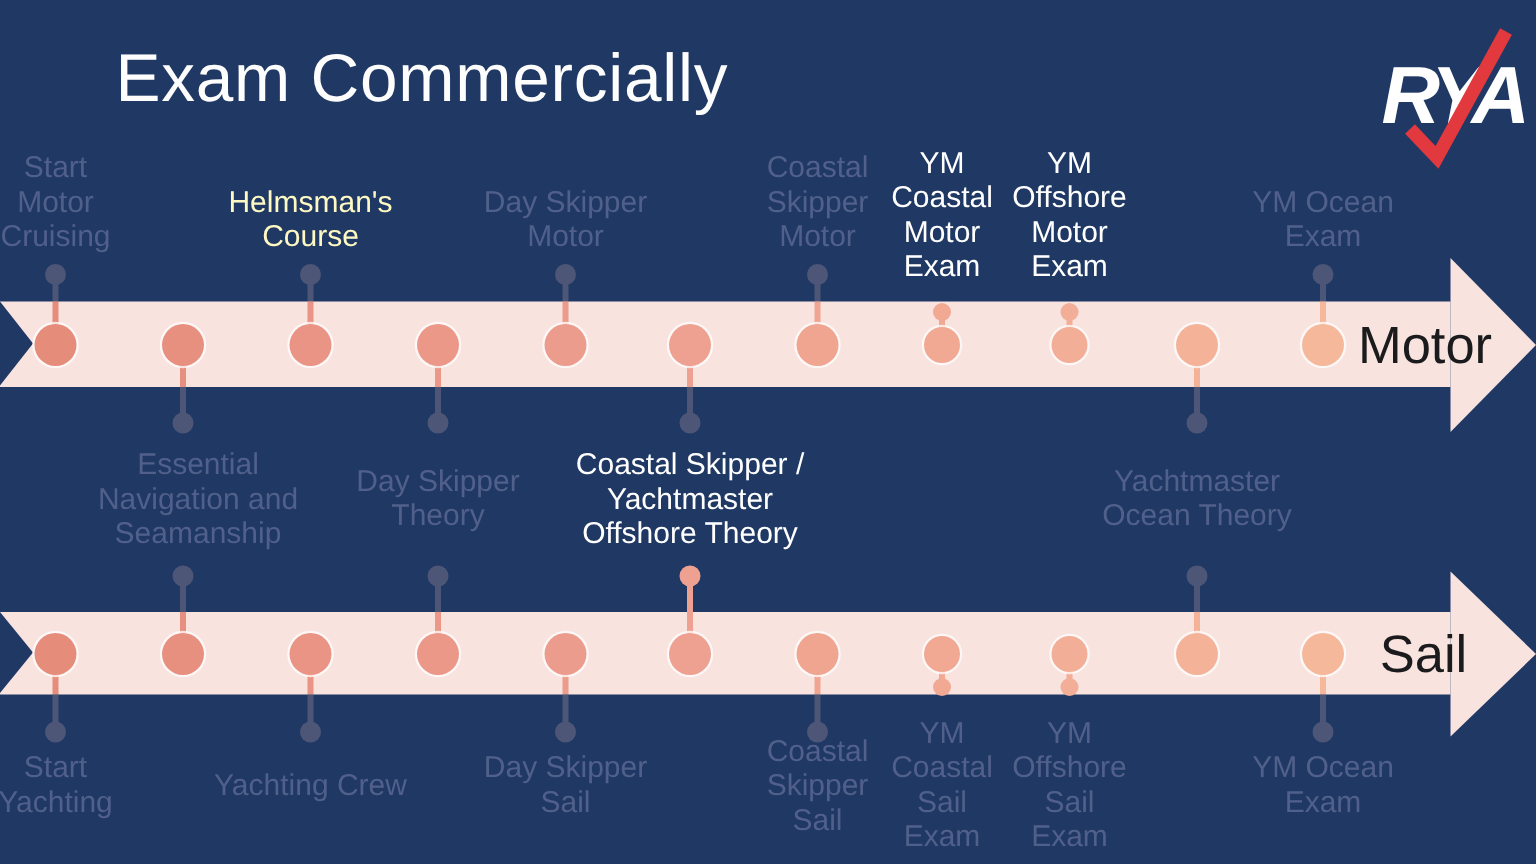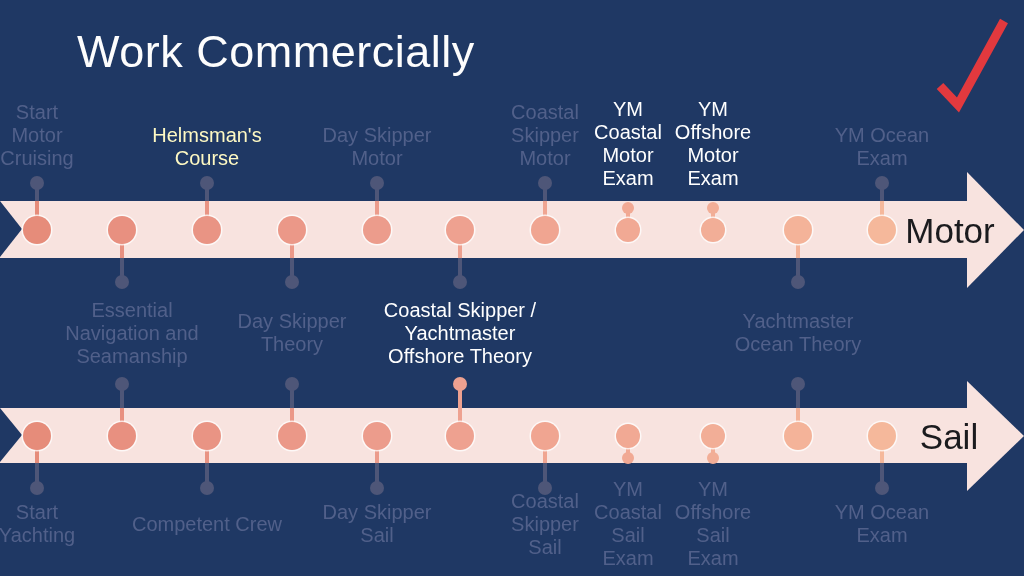--- a/index.html
+++ b/index.html
@@ -63,21 +63,21 @@
     letter-spacing: -5px;
     color: #ffffff;
     z-index: 1;
   }
   #logo-check { position: absolute; left: 0; top: 0; z-index: 2; }
 </style>
 </head>
 <body>
 
 <div id="stage">
-  <div id="title">Work Commercially</div>
+  <div id="title">Exam Commercially</div>
 
   <div class="band" id="band-motor" style="top: 201px; height: 57px; background: rgb(248, 227, 223);">
     <div class="notch" style="border-top: 28.5px solid transparent; border-bottom: 28.5px solid transparent; border-left: 22px solid rgb(31, 56, 100);"></div>
   </div>
   <div class="arrowhead" id="head-motor" style="top: 171.5px; border-top: 58px solid transparent; border-bottom: 58px solid transparent; border-left: 57px solid rgb(248, 227, 223);"></div>
   <div class="band-label" id="label-motor" style="left: 950px; top: 230.5px; color: rgb(27, 27, 30);">Motor</div>
 
   <div class="band" id="band-sail" style="top: 408px; height: 55px; background: rgb(248, 227, 223);">
     <div class="notch" style="border-top: 27.5px solid transparent; border-bottom: 27.5px solid transparent; border-left: 22px solid rgb(31, 56, 100);"></div>
   </div>
@@ -156,21 +156,21 @@
       <div class="label" style="left: 798px; top: 310px; color: rgb(81, 96, 138);">Yachtmaster<br>Ocean Theory</div>
       <div class="dot ringed" style="left: 23px; top: 421.5px; width: 28px; height: 28px; background: rgb(230, 140, 122);"></div>
       <div class="stem" style="left: 35px; top: 435.5px; height: 27.5px; background: rgb(230, 140, 122);"></div>
       <div class="stem" style="left: 35px; top: 463px; height: 25px; background: rgb(78, 86, 120);"></div>
       <div class="dot" style="left: 30px; top: 481px; width: 14px; height: 14px; background: rgb(78, 86, 120);"></div>
       <div class="label" style="left: 37px; top: 501px; color: rgb(81, 96, 138);">Start<br>Yachting</div>
       <div class="dot ringed" style="left: 193px; top: 421.5px; width: 28px; height: 28px; background: rgb(233, 148, 132);"></div>
       <div class="stem" style="left: 205px; top: 435.5px; height: 27.5px; background: rgb(233, 148, 132);"></div>
       <div class="stem" style="left: 205px; top: 463px; height: 25px; background: rgb(78, 86, 120);"></div>
       <div class="dot" style="left: 200px; top: 481px; width: 14px; height: 14px; background: rgb(78, 86, 120);"></div>
-      <div class="label" style="left: 207px; top: 512.5px; color: rgb(81, 96, 138);">Competent Crew</div>
+      <div class="label" style="left: 207px; top: 512.5px; color: rgb(81, 96, 138);">Yachting Crew</div>
       <div class="dot ringed" style="left: 363px; top: 421.5px; width: 28px; height: 28px; background: rgb(236, 156, 140);"></div>
       <div class="stem" style="left: 375px; top: 435.5px; height: 27.5px; background: rgb(236, 156, 140);"></div>
       <div class="stem" style="left: 375px; top: 463px; height: 25px; background: rgb(78, 86, 120);"></div>
       <div class="dot" style="left: 370px; top: 481px; width: 14px; height: 14px; background: rgb(78, 86, 120);"></div>
       <div class="label" style="left: 377px; top: 501px; color: rgb(81, 96, 138);">Day Skipper<br>Sail</div>
       <div class="dot ringed" style="left: 531px; top: 421.5px; width: 28px; height: 28px; background: rgb(240, 165, 145);"></div>
       <div class="stem" style="left: 543px; top: 435.5px; height: 27.5px; background: rgb(240, 165, 145);"></div>
       <div class="stem" style="left: 543px; top: 463px; height: 25px; background: rgb(78, 86, 120);"></div>
       <div class="dot" style="left: 538px; top: 481px; width: 14px; height: 14px; background: rgb(78, 86, 120);"></div>
       <div class="label" style="left: 545px; top: 489.5px; color: rgb(81, 96, 138);">Coastal<br>Skipper<br>Sail</div>
@@ -183,17 +183,18 @@
       <div class="dot ringed" style="left: 701px; top: 423.5px; width: 24px; height: 24px; background: rgb(242, 174, 151);"></div>
       <div class="label" style="left: 713px; top: 478px; color: rgb(81, 96, 138);">YM<br>Offshore<br>Sail<br>Exam</div>
       <div class="dot ringed" style="left: 868px; top: 421.5px; width: 28px; height: 28px; background: rgb(245, 184, 155);"></div>
       <div class="stem" style="left: 880px; top: 435.5px; height: 27.5px; background: rgb(245, 184, 155);"></div>
       <div class="stem" style="left: 880px; top: 463px; height: 25px; background: rgb(78, 86, 120);"></div>
       <div class="dot" style="left: 875px; top: 481px; width: 14px; height: 14px; background: rgb(78, 86, 120);"></div>
       <div class="label" style="left: 882px; top: 501px; color: rgb(81, 96, 138);">YM Ocean<br>Exam</div>
     </div>
 
   <div id="logo">
+    <div id="logo-text">RYA</div>
     <svg id="logo-check" width="110" height="105" viewBox="0 0 110 105">
       <polyline id="check-poly" points="25,71 43,90 89,6" fill="none" stroke="#e2393e" stroke-width="9"></polyline>
     </svg>
   </div>
 </div>
 
 </body></html>

